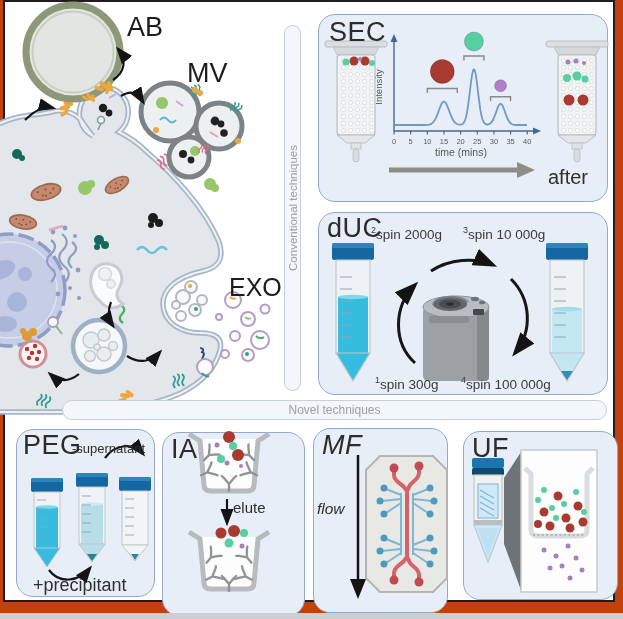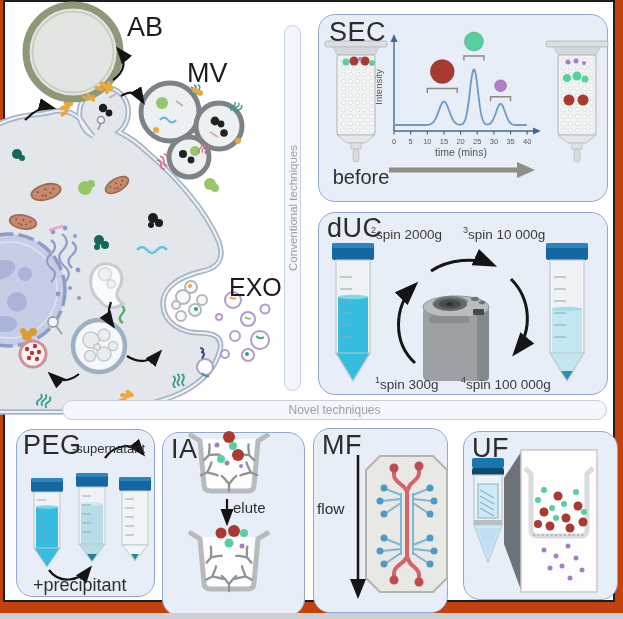--- a/index.html
+++ b/index.html
@@ -327,21 +327,21 @@
           <path d="M 171.57,86.22 L 171.57,81.72 L 191.55,81.72 L 191.55,86.22" fill="none" stroke="#8a8a82" stroke-width="1.4"></path>
           <circle cx="181.56" cy="70.72" r="6" fill="#b07fc7" stroke="rgba(0,0,0,0.18)" stroke-width="1"></circle>
         </g>
 
       <g>
         <line x1="70" y1="155" x2="198" y2="155" stroke="#8e8e86" stroke-width="5"></line>
         <polygon points="198,147 216,155 198,163" fill="#8e8e86"></polygon>
       </g>
     </svg>
     <div class="ptitle" style="left:10px;top:4px;">SEC</div>
-    <div class="slabel" style="left:2px;top:151px;width:80px;text-align:center;font-size:20px;">before</div>
+    <div class="slabel" style="left:210px;top:151px;width:78px;text-align:center;font-size:20px;">after</div>
   </div>
 
   <div class="panel" style="left:318px;top:212px;width:290px;height:183px;">
     <svg width="290" height="183" viewBox="0 0 290 183" style="position:absolute;left:0;top:0;">
 
       <g>
         <rect x="13" y="30" width="42" height="17" rx="2.5" fill="#1467a0"></rect>
           <rect x="13" y="30" width="42" height="5" rx="2" fill="#2b86bb"></rect>
         <rect x="17" y="47" width="34" height="93" fill="#eef2f4" stroke="#c2c8cc" stroke-width="1.2"></rect>
         <rect x="19" y="84" width="30" height="56" fill="var(--liquid_cyan,#35bcdf)"></rect>
@@ -464,21 +464,21 @@
           <circle class="dR" cx="71" cy="0" r="6"></circle>
         <circle class="dG" cx="81" cy="2" r="4"></circle>
           <circle class="dG" cx="66" cy="12" r="4.5"></circle>
         <circle class="dP" cx="79" cy="15" r="2.5"></circle>
       </g>
     </svg>
     <div class="ptitle" style="left:8px;top:3px;">IA</div>
     <div class="slabel" style="left:70px;top:66px;font-size:15px;">elute</div>
   </div>
 
-  <div class="panel" style="left:313px;top:428px;width:135px;height:185px;">
+  <div class="panel" style="left:313px;top:428px;width:135px;height:185px;font-style:italic;">
     <svg width="135" height="172" viewBox="0 0 135 172" style="position:absolute;left:0;top:0;">
       <g>
         <line x1="44" y1="26" x2="44" y2="152" stroke="#141414" stroke-width="2.5"></line>
         <polygon points="36,150 52,150 44,170" fill="#141414"></polygon>
       </g>
       <g>
         <polygon points="66,27 119,27 133,41 133,149 119,163 66,163 52,149 52,41" fill="#e8e8e5" stroke="#b5b5b0" stroke-width="2"></polygon>
         <g stroke="#7fb6d4" stroke-width="2" fill="none">
           <path d="M 87,64 L 87,126 M 99,64 L 99,126"></path>
           <path d="M 87,66 L 72,60 M 87,70 L 68,72 M 87,74 L 72,84"></path>

